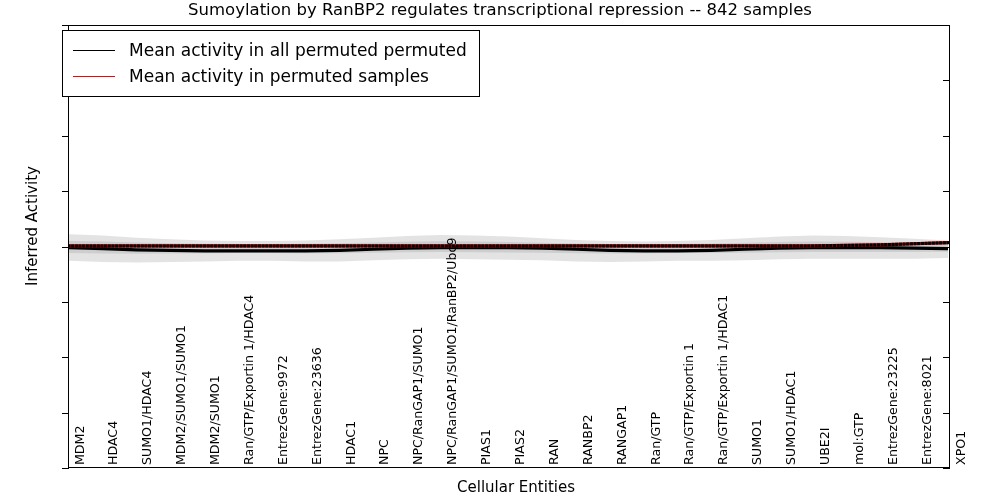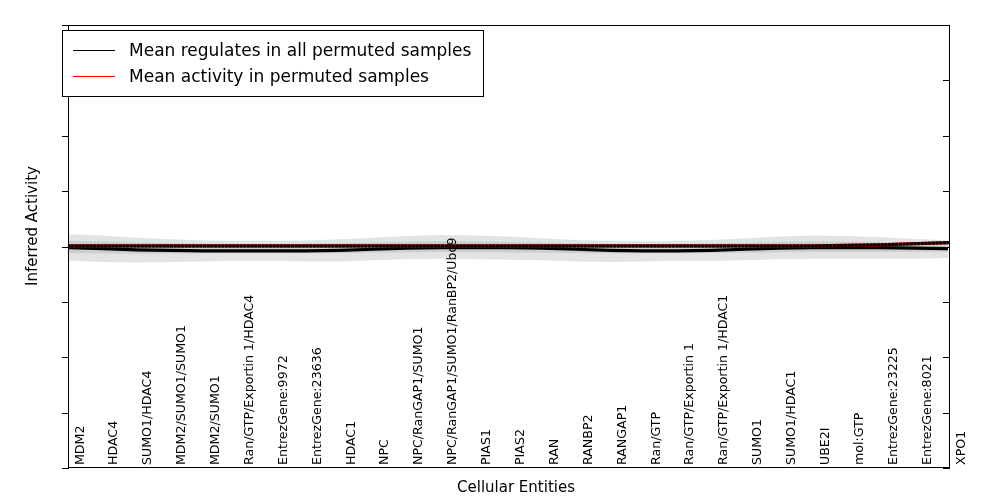--- a/index.html
+++ b/index.html
@@ -124,20 +124,21 @@
     font-size: 17px;
     line-height: 20px;
     white-space: nowrap;
   }
 </style>
 </head>
 <body>
 
 <div id="figure">
 
+  <div id="chart-title">Sumoylation by RanBP2 regulates transcriptional repression -- 842 samples</div>
 
   <div id="plot-area">
     <svg id="plot-svg" viewBox="0 0 882 443" preserveAspectRatio="none">
       <g id="svg-band">
           <polygon points="0,209.3175 33.88461538461539,210.42499999999998 67.76923076923077,212.64 101.65384615384616,214.30125 135.53846153846155,215.40875 169.42307692307693,215.9625 203.30769230769232,215.9625 237.19230769230768,215.40875 271.0769230769231,214.30125 304.96153846153845,212.64 338.84615384615387,210.97875 372.7307692307692,209.87125 406.61538461538464,210.42499999999998 440.5,211.5325 474.38461538461536,213.19375 508.2692307692308,214.855 542.1538461538462,215.9625 576.0384615384615,216.51625 609.9230769230769,215.9625 643.8076923076923,214.855 677.6923076923077,213.19375 711.5769230769231,211.5325 745.4615384615385,210.42499999999998 779.3461538461538,210.97875 813.2307692307693,212.08625 847.1153846153846,213.7475 881,215.40875 881,233.12875 847.1153846153846,233.68249999999998 813.2307692307693,233.68249999999998 779.3461538461538,233.68249999999998 745.4615384615385,233.68249999999998 711.5769230769231,234.23625 677.6923076923077,235.34375 643.8076923076923,235.89749999999998 609.9230769230769,235.89749999999998 576.0384615384615,236.45125 542.1538461538462,237.00500000000002 508.2692307692308,236.45125 474.38461538461536,235.34375 440.5,234.79000000000002 406.61538461538464,234.23625 372.7307692307692,233.68249999999998 338.84615384615387,234.23625 304.96153846153845,235.34375 271.0769230769231,236.45125 237.19230769230768,236.45125 203.30769230769232,235.89749999999998 169.42307692307693,235.89749999999998 135.53846153846155,236.45125 101.65384615384616,237.00500000000002 67.76923076923077,237.55875 33.88461538461539,237.00500000000002 0,235.89749999999998" fill="#d9d9d9" fill-opacity="0.75" stroke="none"></polygon>
           <polygon points="0,216.01787499999998 33.88461538461539,216.51625 67.76923076923077,217.513 101.65384615384616,218.2605625 135.53846153846155,218.7589375 169.42307692307693,219.008125 203.30769230769232,219.008125 237.19230769230768,218.7589375 271.0769230769231,218.2605625 304.96153846153845,217.513 338.84615384615387,216.7654375 372.7307692307692,216.2670625 406.61538461538464,216.51625 440.5,217.014625 474.38461538461536,217.7621875 508.2692307692308,218.50975 542.1538461538462,219.008125 576.0384615384615,219.25731249999998 609.9230769230769,219.008125 643.8076923076923,218.50975 677.6923076923077,217.7621875 711.5769230769231,217.014625 745.4615384615385,216.51625 779.3461538461538,216.7654375 813.2307692307693,217.2638125 847.1153846153846,218.011375 881,218.7589375 881,226.7329375 847.1153846153846,226.98212500000002 813.2307692307693,226.98212500000002 779.3461538461538,226.98212500000002 745.4615384615385,226.98212500000002 711.5769230769231,227.23131250000003 677.6923076923077,227.72968749999998 643.8076923076923,227.978875 609.9230769230769,227.978875 576.0384615384615,228.22806250000002 542.1538461538462,228.47725000000003 508.2692307692308,228.22806250000002 474.38461538461536,227.72968749999998 440.5,227.48049999999998 406.61538461538464,227.23131250000003 372.7307692307692,226.98212500000002 338.84615384615387,227.23131250000003 304.96153846153845,227.72968749999998 271.0769230769231,228.22806250000002 237.19230769230768,228.22806250000002 203.30769230769232,227.978875 169.42307692307693,227.978875 135.53846153846155,228.22806250000002 101.65384615384616,228.47725000000003 67.76923076923077,228.72643749999997 33.88461538461539,228.47725000000003 0,227.978875" fill="#bfbfbf" fill-opacity="0.6" stroke="none"></polygon>
         </g>
       <g id="svg-permuted">
           <polyline points="0,222.6075 33.88461538461539,223.715 67.76923076923077,224.8225 101.65384615384616,225.37625000000003 135.53846153846155,225.93 169.42307692307693,225.93 203.30769230769232,225.93 237.19230769230768,225.93 271.0769230769231,225.37625000000003 304.96153846153845,224.26874999999998 338.84615384615387,223.16125000000002 372.7307692307692,222.6075 406.61538461538464,222.6075 440.5,222.6075 474.38461538461536,223.16125000000002 508.2692307692308,224.26874999999998 542.1538461538462,225.37625000000003 576.0384615384615,225.93 609.9230769230769,225.93 643.8076923076923,225.37625000000003 677.6923076923077,224.26874999999998 711.5769230769231,223.16125000000002 745.4615384615385,222.6075 779.3461538461538,222.6075 813.2307692307693,222.6075 847.1153846153846,223.16125000000002 881,223.715" fill="none" stroke="#000000" stroke-width="3.2"></polyline>
         </g>
@@ -439,21 +440,21 @@
       <div class="xtick-label" style="left: 851.846px; top: 465px;">mol:GTP</div>
       <div class="xtick-label" style="left: 885.731px; top: 465px;">EntrezGene:23225</div>
       <div class="xtick-label" style="left: 919.615px; top: 465px;">EntrezGene:8021</div>
       <div class="xtick-label" style="left: 953.5px; top: 465px;">XPO1</div>
     </div>
   <div id="x-axis-label">Cellular Entities</div>
 
   <div id="legend">
       <div class="legend-row">
         <span class="legend-swatch black"></span>
-        <span class="legend-text">Mean regulates in all permuted samples</span>
+        <span class="legend-text">Mean activity in all permuted permuted</span>
       </div>
       <div class="legend-row">
         <span class="legend-swatch red"></span>
         <span class="legend-text">Mean activity in permuted samples</span>
       </div>
     </div>
 
 </div>
 
 </body></html>

